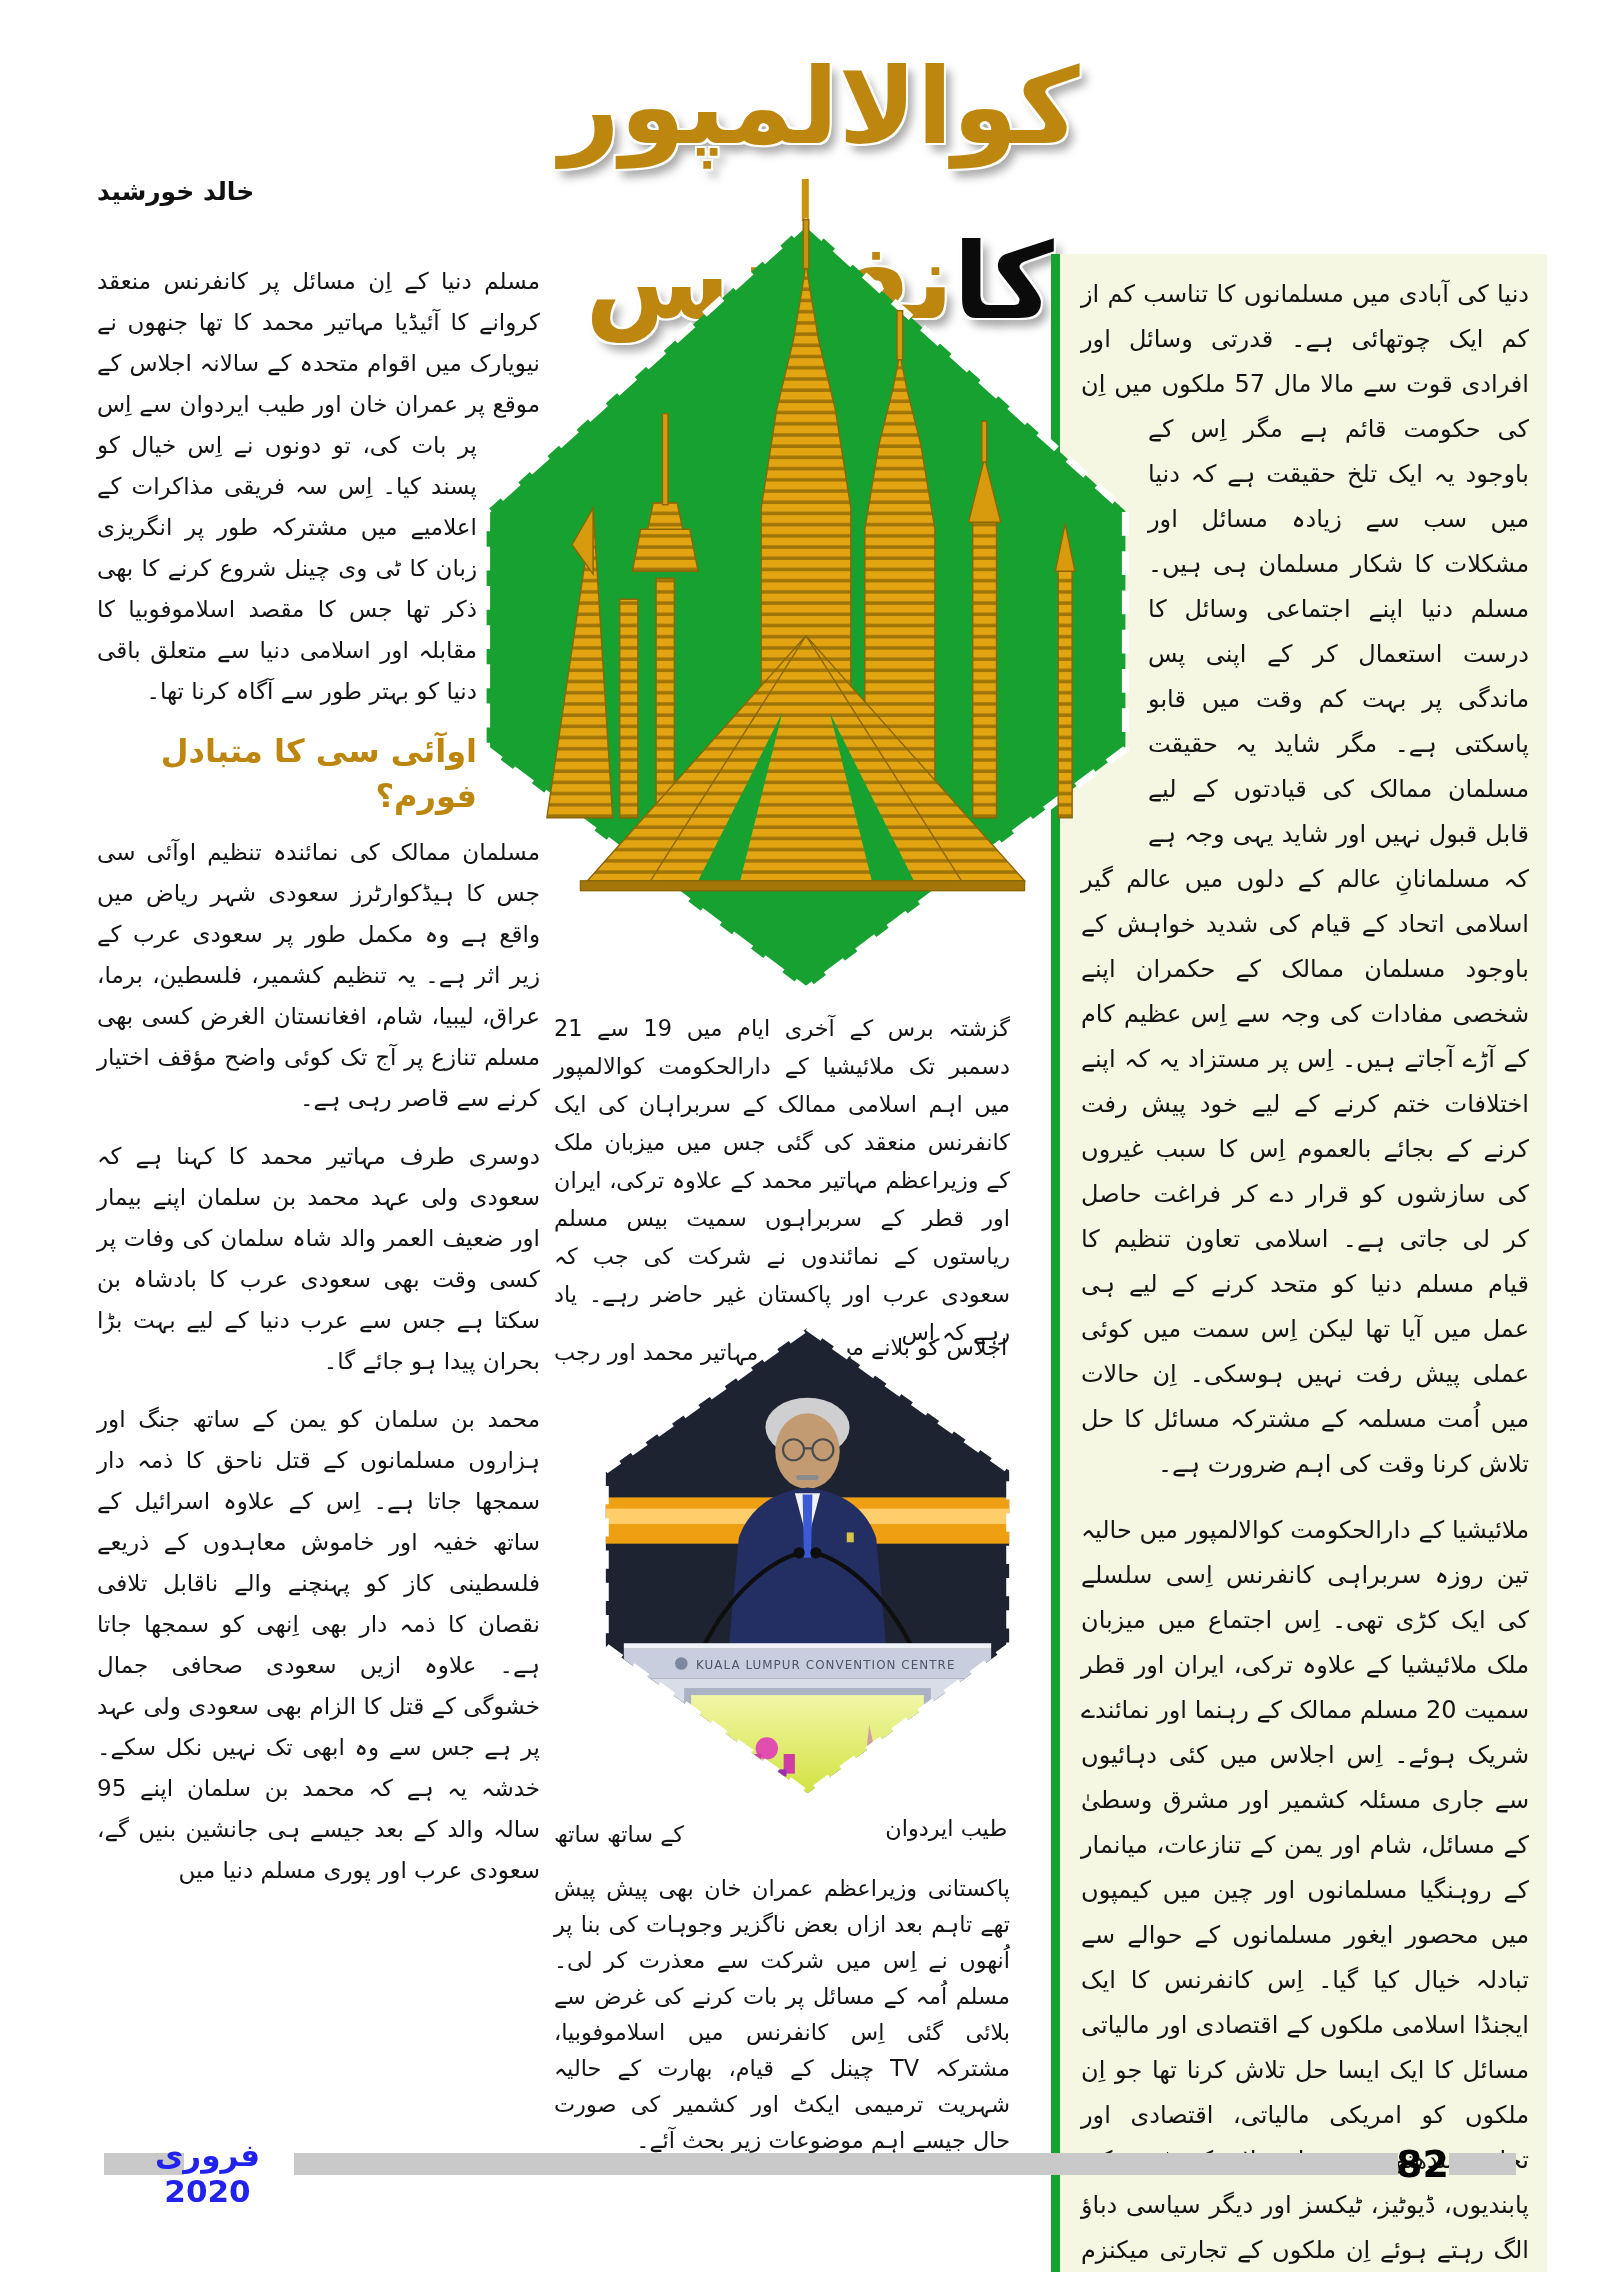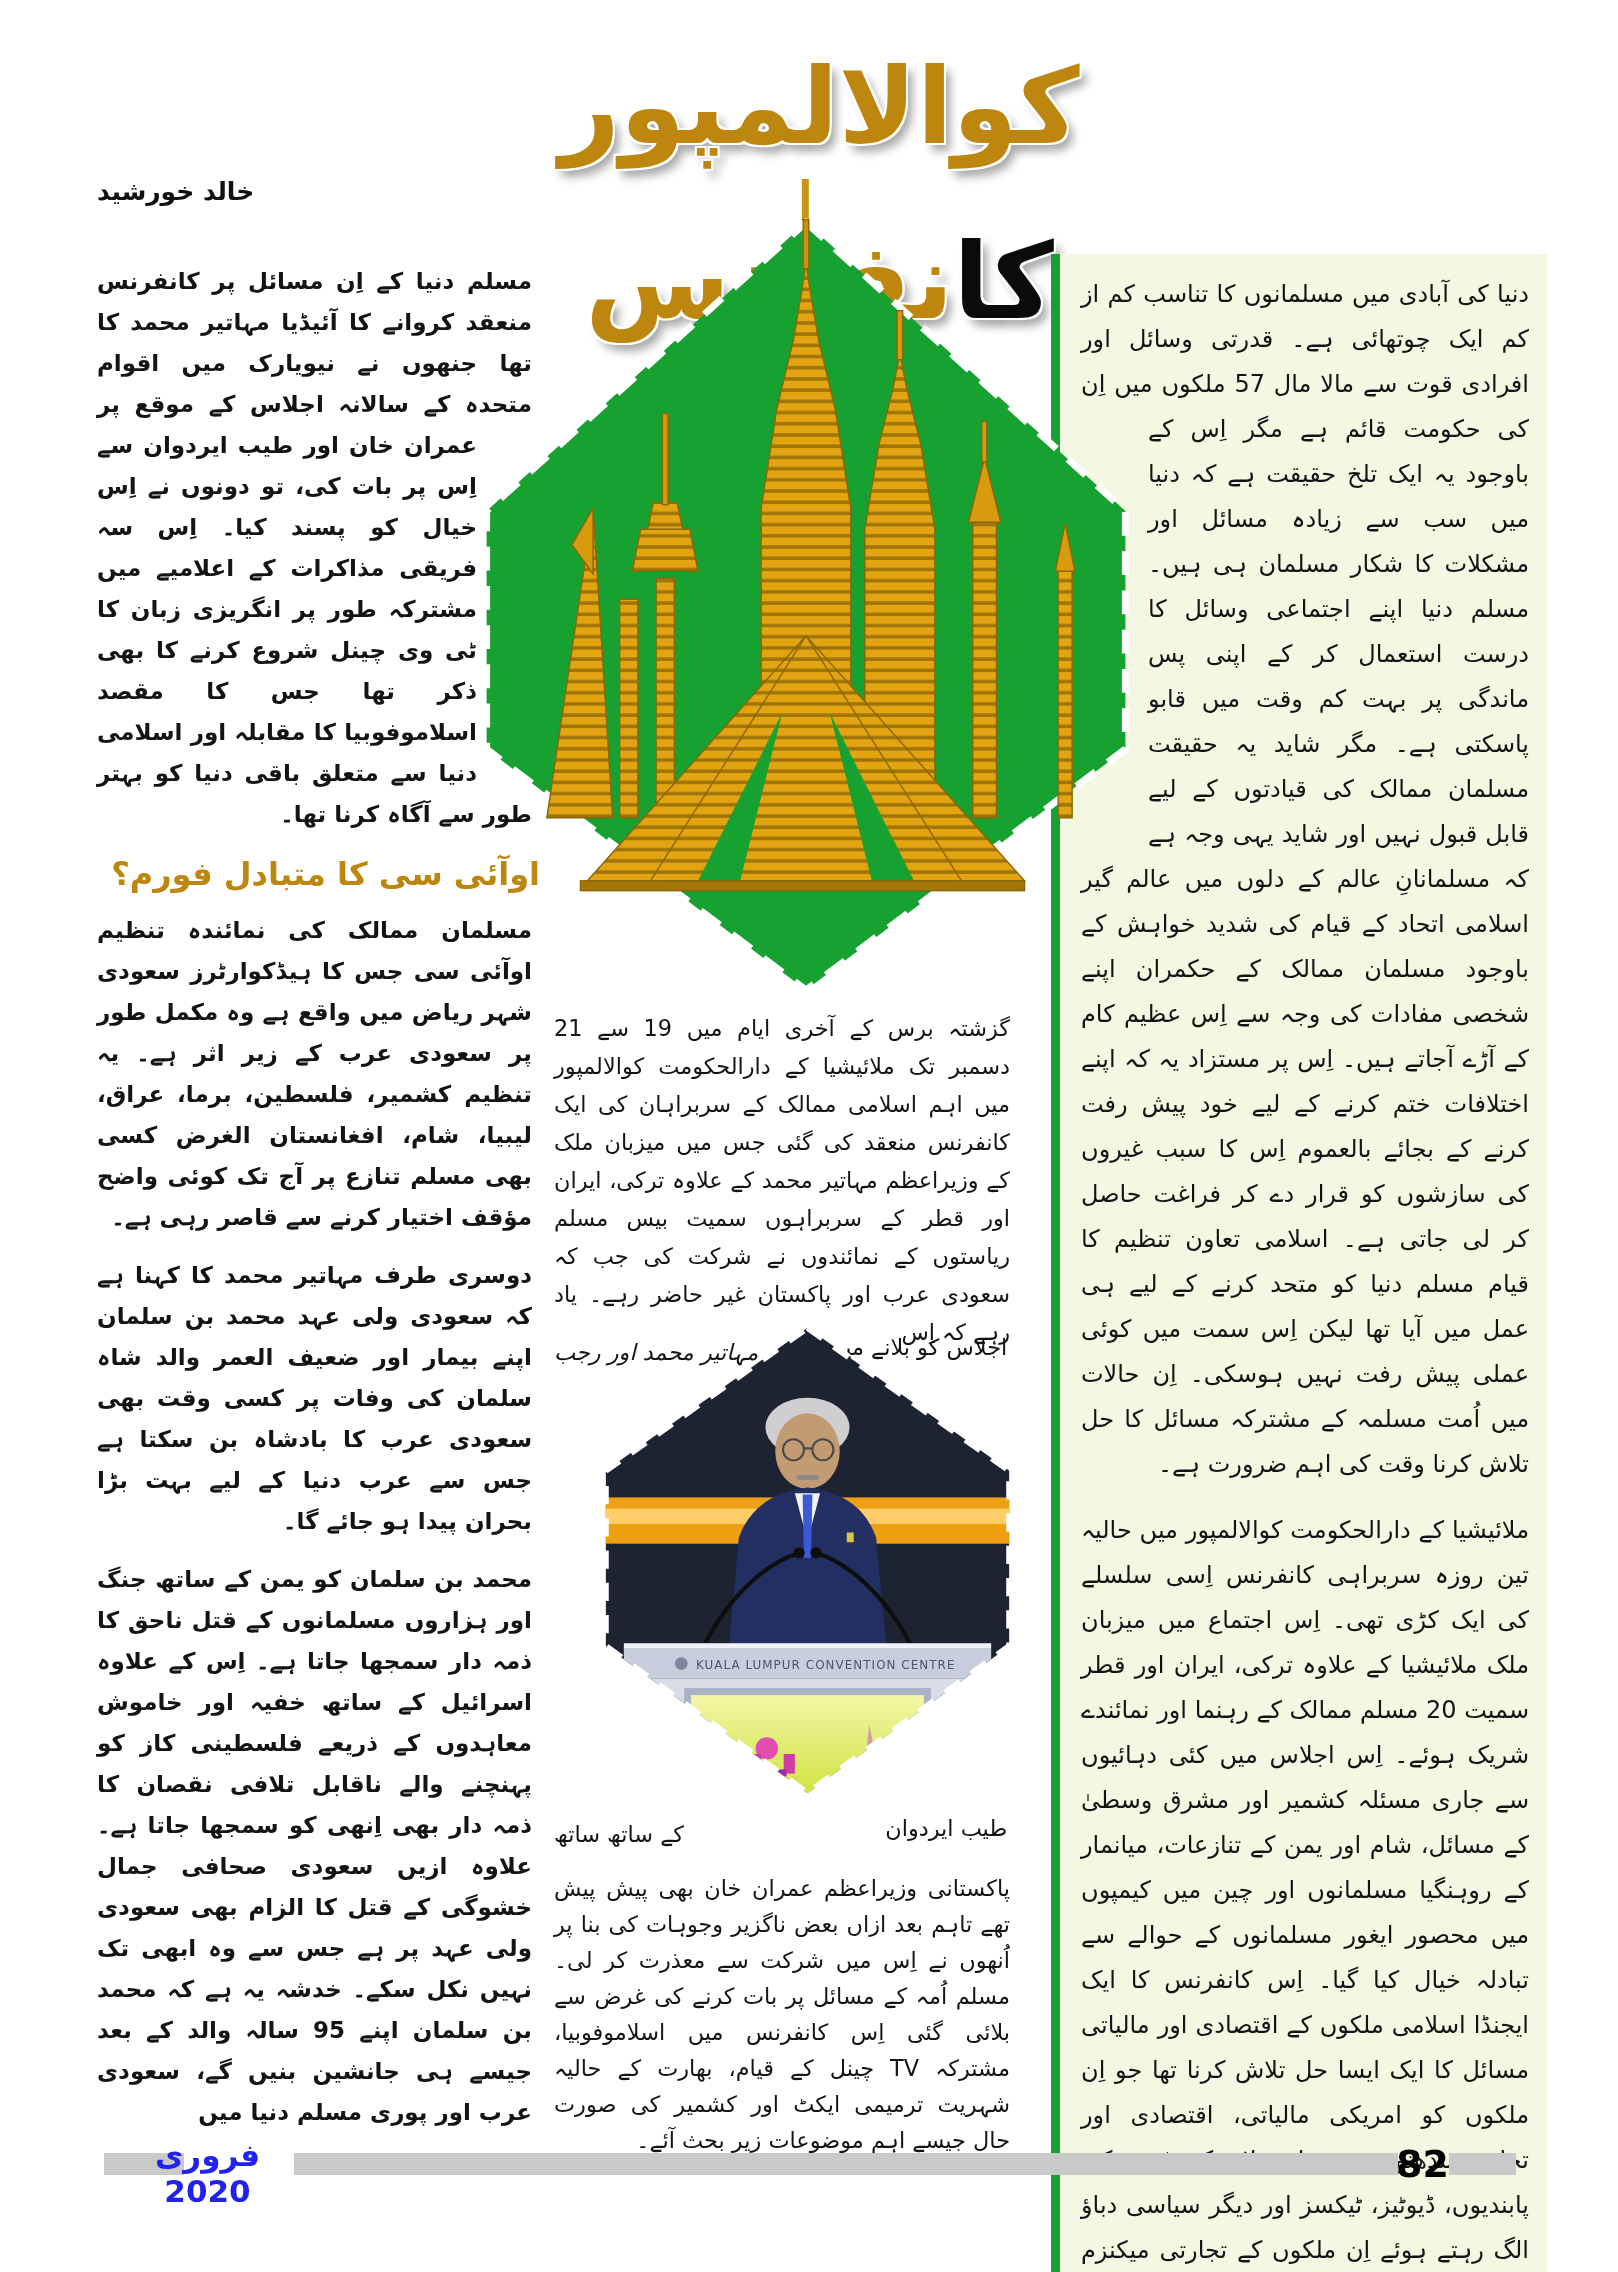--- a/index.html
+++ b/index.html
@@ -9,21 +9,21 @@
   .title{position:absolute;left:392px;top:19.6px;width:855px;height:182px;text-align:center;
          direction:rtl;font-size:105px;font-weight:bold;letter-spacing:-1.4px;line-height:175px;
          text-shadow:2.1px 2.1px 0 #fff,-2.1px -2.1px 0 #fff,2.1px -2.1px 0 #fff,-2.1px 2.1px 0 #fff,6.3px 7.7px 9.8px rgba(0,0,0,.35);}
   .title .gold{color:#bd860e;}
   .title .black{color:#0b0b0b;}
   .author{position:absolute;left:97px;top:177px;width:210px;font-size:25px;font-weight:bold;
           direction:rtl;text-align:left;color:#111;}
   
   .urdu{direction:rtl;text-align:justify;color:#141414;}
   .col-left{position:absolute;left:97px;top:261px;width:443px;font-size:23px;line-height:41px;}
-  .col-left p{margin:0 8px 17px 0;font-weight:bold;}
+  .col-left p{margin:0 0 17px 0;}
   .fr-spacer{float:right;width:0;height:186px;}
   .fr-indent{float:right;clear:right;width:63px;height:336px;}
   .subhead{font-size:32px;line-height:45px;font-weight:bold;color:#bd860e;text-align:right;margin:7px 0 12.6px 0;}
   .col-center{position:absolute;left:554px;top:1009px;width:456px;height:1149px;font-size:22.4px;line-height:38px;}
   .col-center p{margin:0;}
   .wrap-word{position:absolute;font-size:22.4px;white-space:nowrap;direction:rtl;color:#141414;}
   .p2-center{position:absolute;top:861px;right:0;width:456px;line-height:36px;}
   .col-right{position:absolute;left:1051px;top:254px;width:496px;min-height:1849px;box-sizing:border-box;
              background:#f5f7e3;border-left:9px solid #17a130;padding:18px 18px 14px 21px;
              font-size:24px;line-height:45px;}
@@ -95,21 +95,21 @@
     <p>مسلم دنیا کے اِن مسائل پر کانفرنس منعقد کروانے کا آئیڈیا مہاتیر محمد کا تھا جنھوں نے نیویارک میں اقوام متحدہ کے سالانہ اجلاس کے موقع پر عمران خان اور طیب ایردوان سے اِس پر بات کی، تو دونوں نے اِس خیال کو پسند کیا۔ اِس سہ فریقی مذاکرات کے اعلامیے میں مشترکہ طور پر انگریزی زبان کا ٹی وی چینل شروع کرنے کا بھی ذکر تھا جس کا مقصد اسلاموفوبیا کا مقابلہ اور اسلامی دنیا سے متعلق باقی دنیا کو بہتر طور سے آگاہ کرنا تھا۔</p>
     <div class="subhead">اوآئی سی کا متبادل فورم؟</div>
     <p>مسلمان ممالک کی نمائندہ تنظیم اوآئی سی جس کا ہیڈکوارٹرز سعودی شہر ریاض میں واقع ہے وہ مکمل طور پر سعودی عرب کے زیر اثر ہے۔ یہ تنظیم کشمیر، فلسطین، برما، عراق، لیبیا، شام، افغانستان الغرض کسی بھی مسلم تنازع پر آج تک کوئی واضح مؤقف اختیار کرنے سے قاصر رہی ہے۔</p>
     <p>دوسری طرف مہاتیر محمد کا کہنا ہے کہ سعودی ولی عہد محمد بن سلمان اپنے بیمار اور ضعیف العمر والد شاہ سلمان کی وفات پر کسی وقت بھی سعودی عرب کا بادشاہ بن سکتا ہے جس سے عرب دنیا کے لیے بہت بڑا بحران پیدا ہو جائے گا۔</p>
     <p>محمد بن سلمان کو یمن کے ساتھ جنگ اور ہزاروں مسلمانوں کے قتل ناحق کا ذمہ دار سمجھا جاتا ہے۔ اِس کے علاوہ اسرائیل کے ساتھ خفیہ اور خاموش معاہدوں کے ذریعے فلسطینی کاز کو پہنچنے والے ناقابل تلافی نقصان کا ذمہ دار بھی اِنھی کو سمجھا جاتا ہے۔ علاوہ ازیں سعودی صحافی جمال خشوگی کے قتل کا الزام بھی سعودی ولی عہد پر ہے جس سے وہ ابھی تک نہیں نکل سکے۔ خدشہ یہ ہے کہ محمد بن سلمان اپنے 95 سالہ والد کے بعد جیسے ہی جانشین بنیں گے، سعودی عرب اور پوری مسلم دنیا میں</p>
   </div>
 
   <div class="col-center urdu">
     <p>گزشتہ برس کے آخری ایام میں 19 سے 21 دسمبر تک ملائیشیا کے دارالحکومت کوالالمپور میں اہم اسلامی ممالک کے سربراہان کی ایک کانفرنس منعقد کی گئی جس میں میزبان ملک کے وزیراعظم مہاتیر محمد کے علاوہ ترکی، ایران اور قطر کے سربراہوں سمیت بیس مسلم ریاستوں کے نمائندوں نے شرکت کی جب کہ سعودی عرب اور پاکستان غیر حاضر رہے۔ یاد رہے کہ اِس</p>
     <span class="wrap-word" style="top:319px;right:2.8px;">اجلاس کو بلانے میں</span>
-    <span class="wrap-word" style="top:324px;left:0;font-style:italic;">مہاتیر محمد اور رجب</span>
+    <span class="wrap-word" style="top:324px;left:0;">مہاتیر محمد اور رجب</span>
 
     <svg class="hex-photo" viewBox="0 0 592 680" xmlns="http://www.w3.org/2000/svg" style="font-size:32px">
       <defs>
         <clipPath id="hexClip">
             <polygon points="296,8 584,212 584,462 296,672 8,462 8,212"></polygon>
           </clipPath>
         <linearGradient id="screenGrad" x1="0" y1="0" x2="0" y2="1">
           <stop offset="0" stop-color="#f2f6a6"></stop>
             <stop offset="1" stop-color="#cfe23d"></stop>
         </linearGradient>

